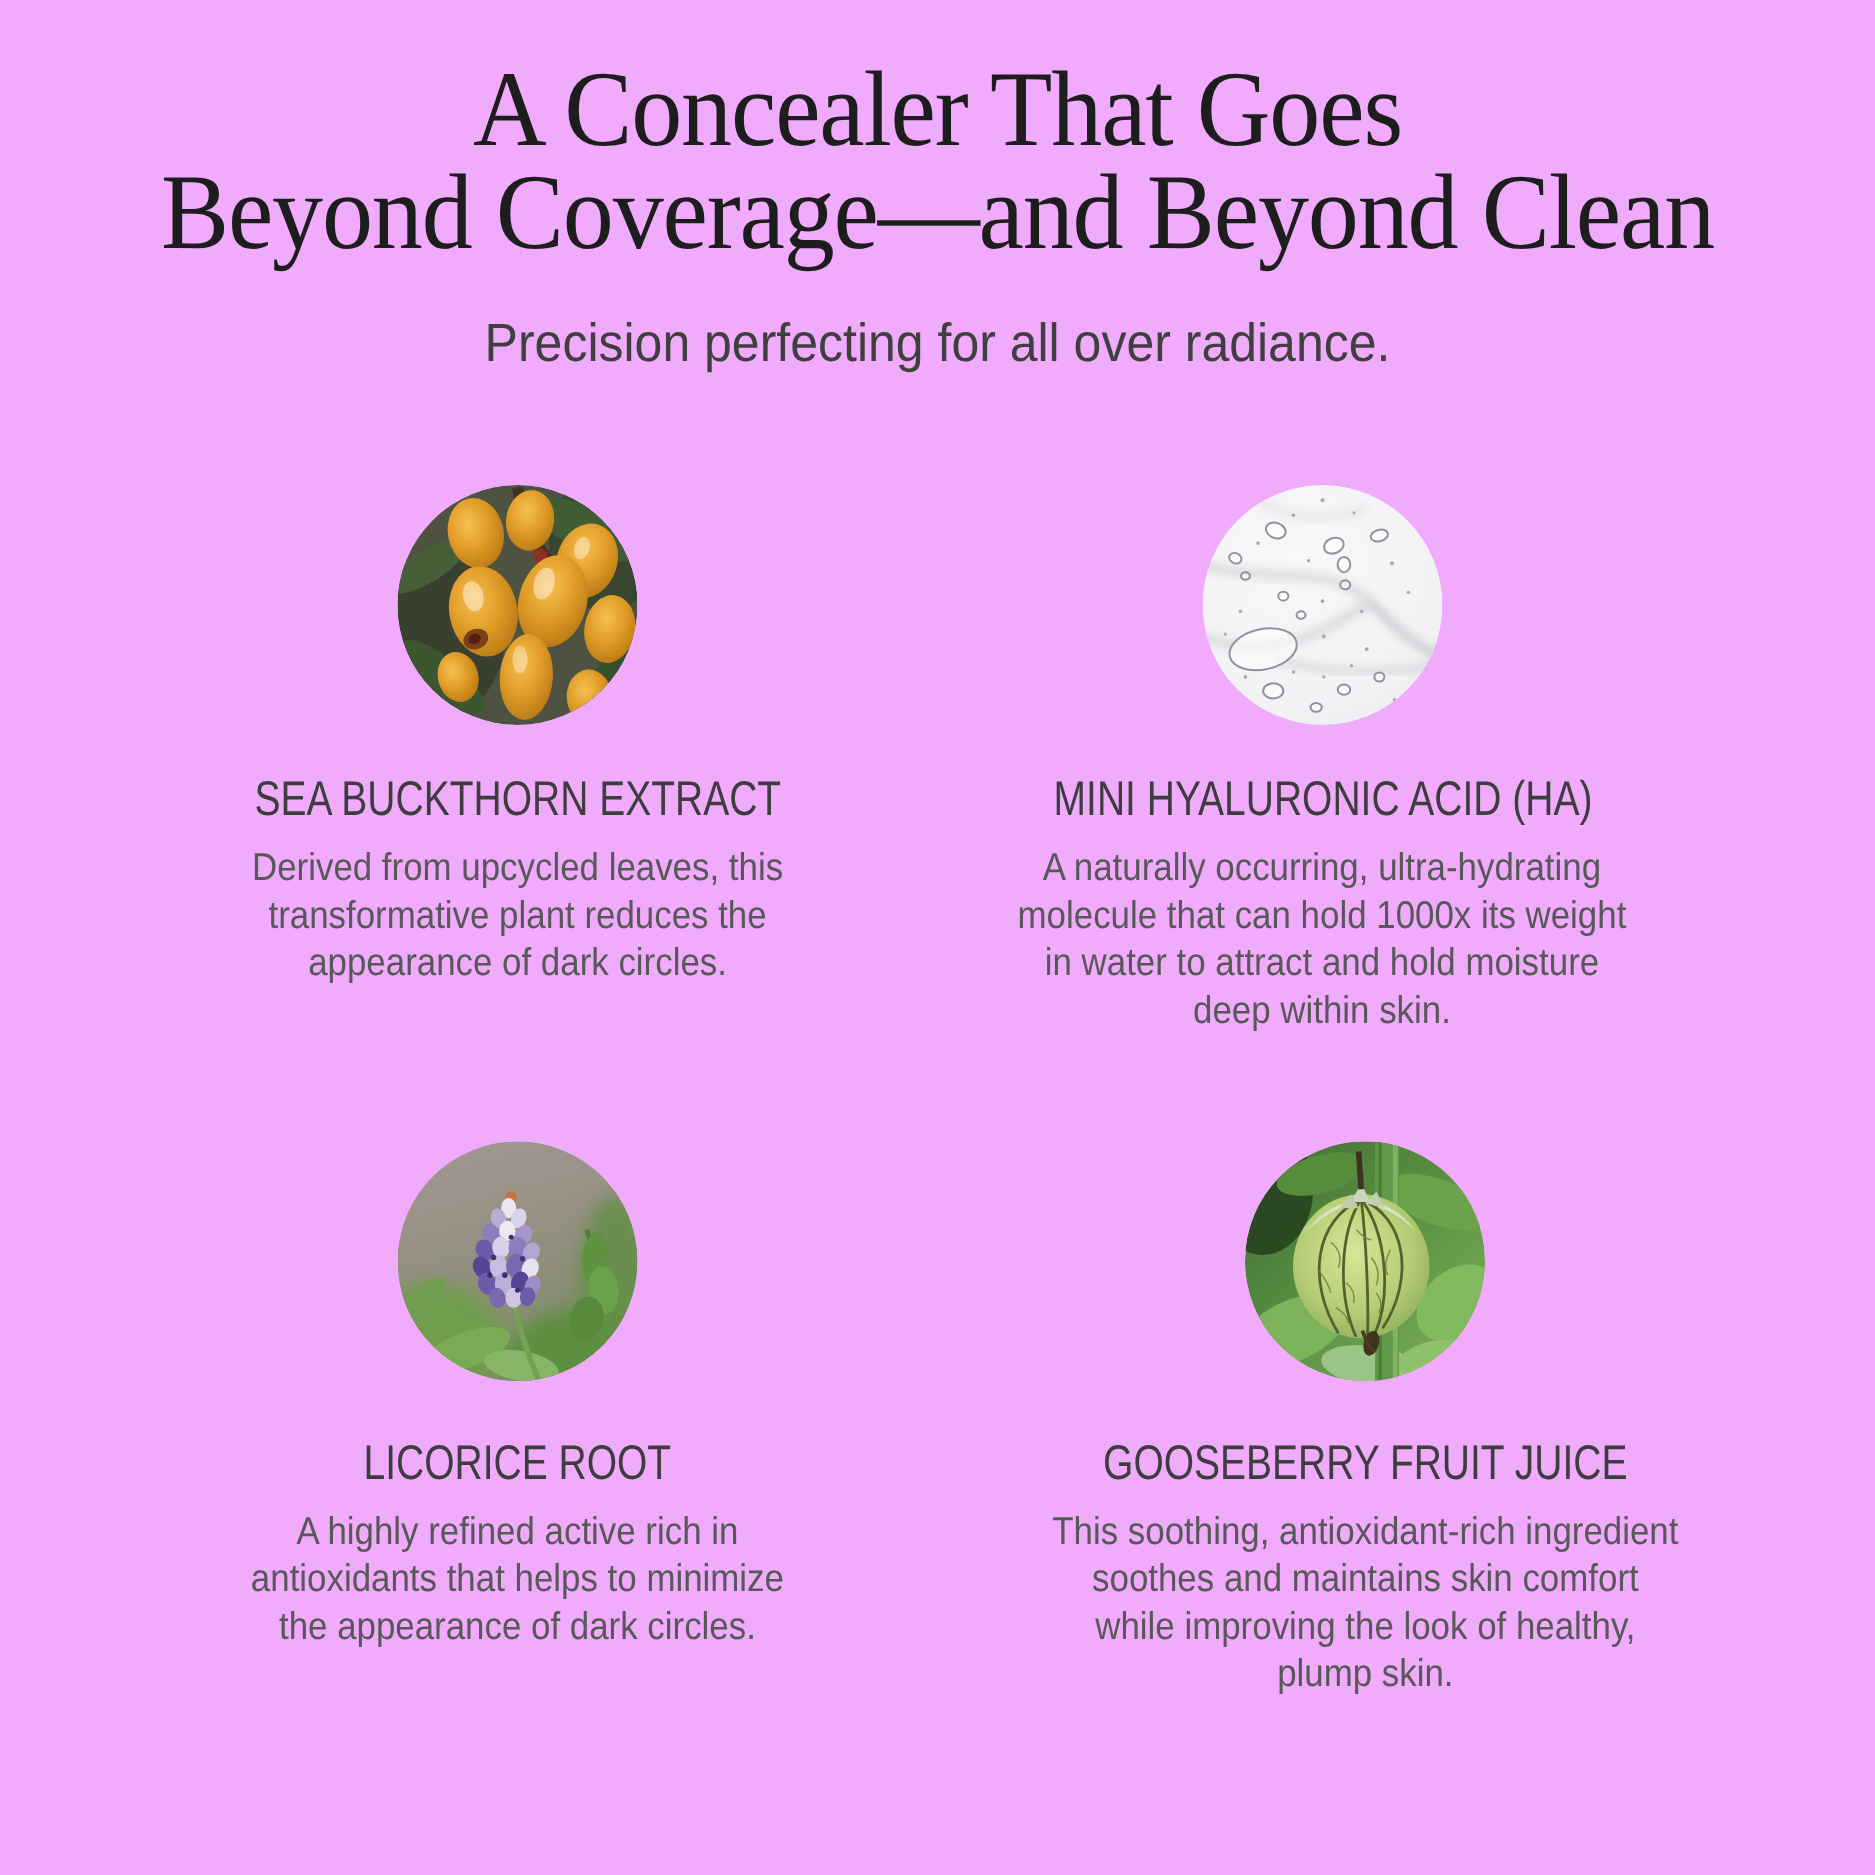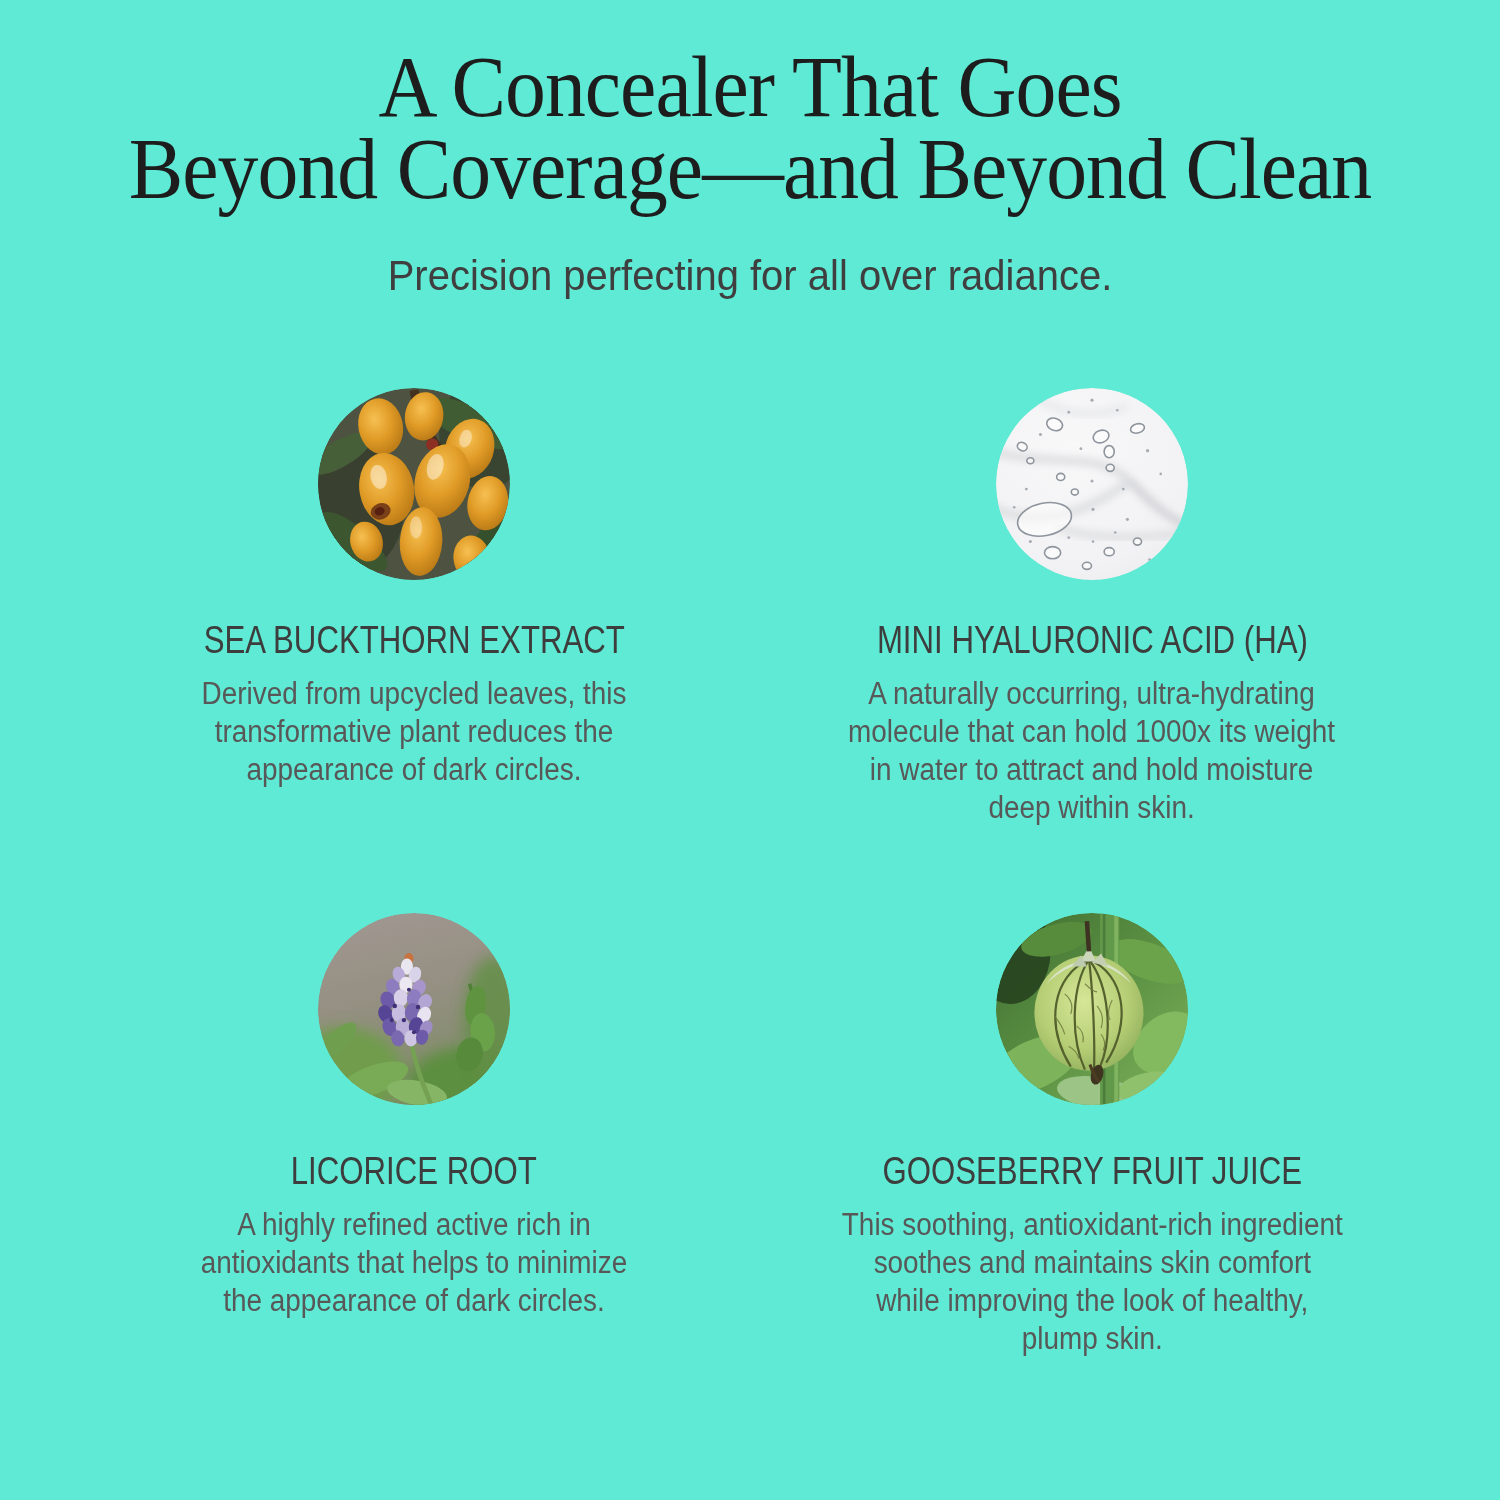--- a/index.html
+++ b/index.html
@@ -1,20 +1,20 @@
 <!DOCTYPE html>
 <html><head>
 <meta charset="utf-8">
 <style>
   html, body { margin: 0; padding: 0; background: #ffffff; }
   .stage {
     position: relative;
     width: 1500px;
     height: 1500px;
-    background: #5eead4;
+    background: #f0abfc;
     overflow: hidden;
     font-family: "Liberation Sans", "DejaVu Sans", sans-serif;
   }
 
   
   .title {
     position: absolute;
     top: 46px;
     left: 0;
     width: 1500px;
@@ -47,21 +47,21 @@
 
   
   .cell {
     position: absolute;
     width: 620px;
     display: flex;
     flex-direction: column;
     align-items: center;
   }
   .cell.tl { left: 104px; top: 388px; }
-  .cell.tr { left: 782px; top: 388px; justify-content: flex-end; }
+  .cell.tr { left: 748px; top: 388px; justify-content: flex-end; }
   .cell.bl { left: 104px; top: 913px; }
   .cell.br { left: 782px; top: 913px; justify-content: flex-end; }
 
   .circle {
     width: 192px;
     height: 192px;
     border-radius: 50%;
     overflow: hidden;
     flex: 0 0 auto;
   }

